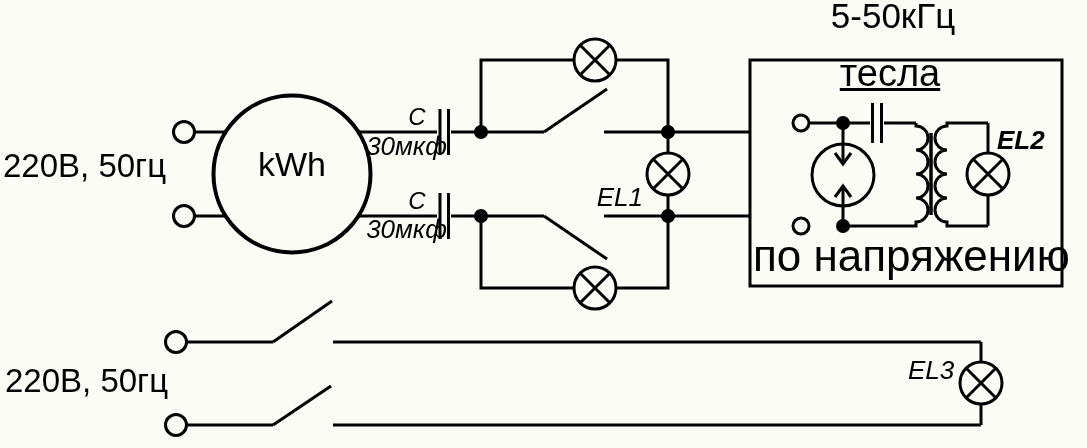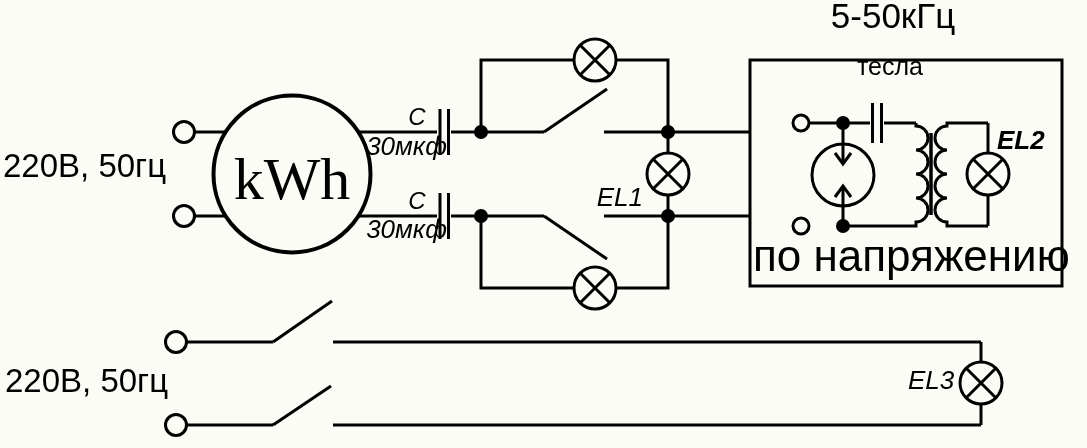--- a/index.html
+++ b/index.html
@@ -10,23 +10,23 @@
     position:relative;overflow:hidden;
     color:#000;
   }
   #stage{position:absolute;left:0;top:0;width:1087px;height:448px;}
   svg{position:absolute;left:0;top:0;}
   .lbl{position:absolute;line-height:1.15;white-space:nowrap;color:#000;}
   .ctr{text-align:center;}
   .rgt{text-align:right;margin-top:32px;}
   .it{font-style:italic;}
   .f33{font-size:33px;}
-  .f46{font-size:60px;font-family:Liberation Serif, serif;}
+  .f46{font-size:34px;}
   .f35{font-size:35px;}
-  .f38{font-size:25px;}
+  .f38{font-size:38px;text-decoration:underline;}
   .f36{font-size:44px;}
   .f34{font-size:34px;}
   .f26{font-size:26px;}
   .f24{font-size:24px;}
   .f22{font-size:26px;}
 </style>
 </head>
 <body>
 
 <div id="stage">
@@ -170,15 +170,15 @@
 
 <div class="lbl f38 ctr" style="left:790px;top:52px;width:200px;">тесла</div>
 
 <div class="lbl f26 it" style="left:997px;top:126px;font-weight:bold;">EL2</div>
 
 <div class="lbl f36 ctr" style="left:753px;top:231px;width:280px;">по напряжению</div>
 
 <div class="lbl f33" style="left:5px;top:362px;">220В, 50гц</div>
 
 
-<div class="lbl f26 it" style="left:908px;top:366px;">EL3</div>
+<div class="lbl f26 it" style="left:908px;top:356px;">EL3</div>
 
 </div>
 
 </body></html>

